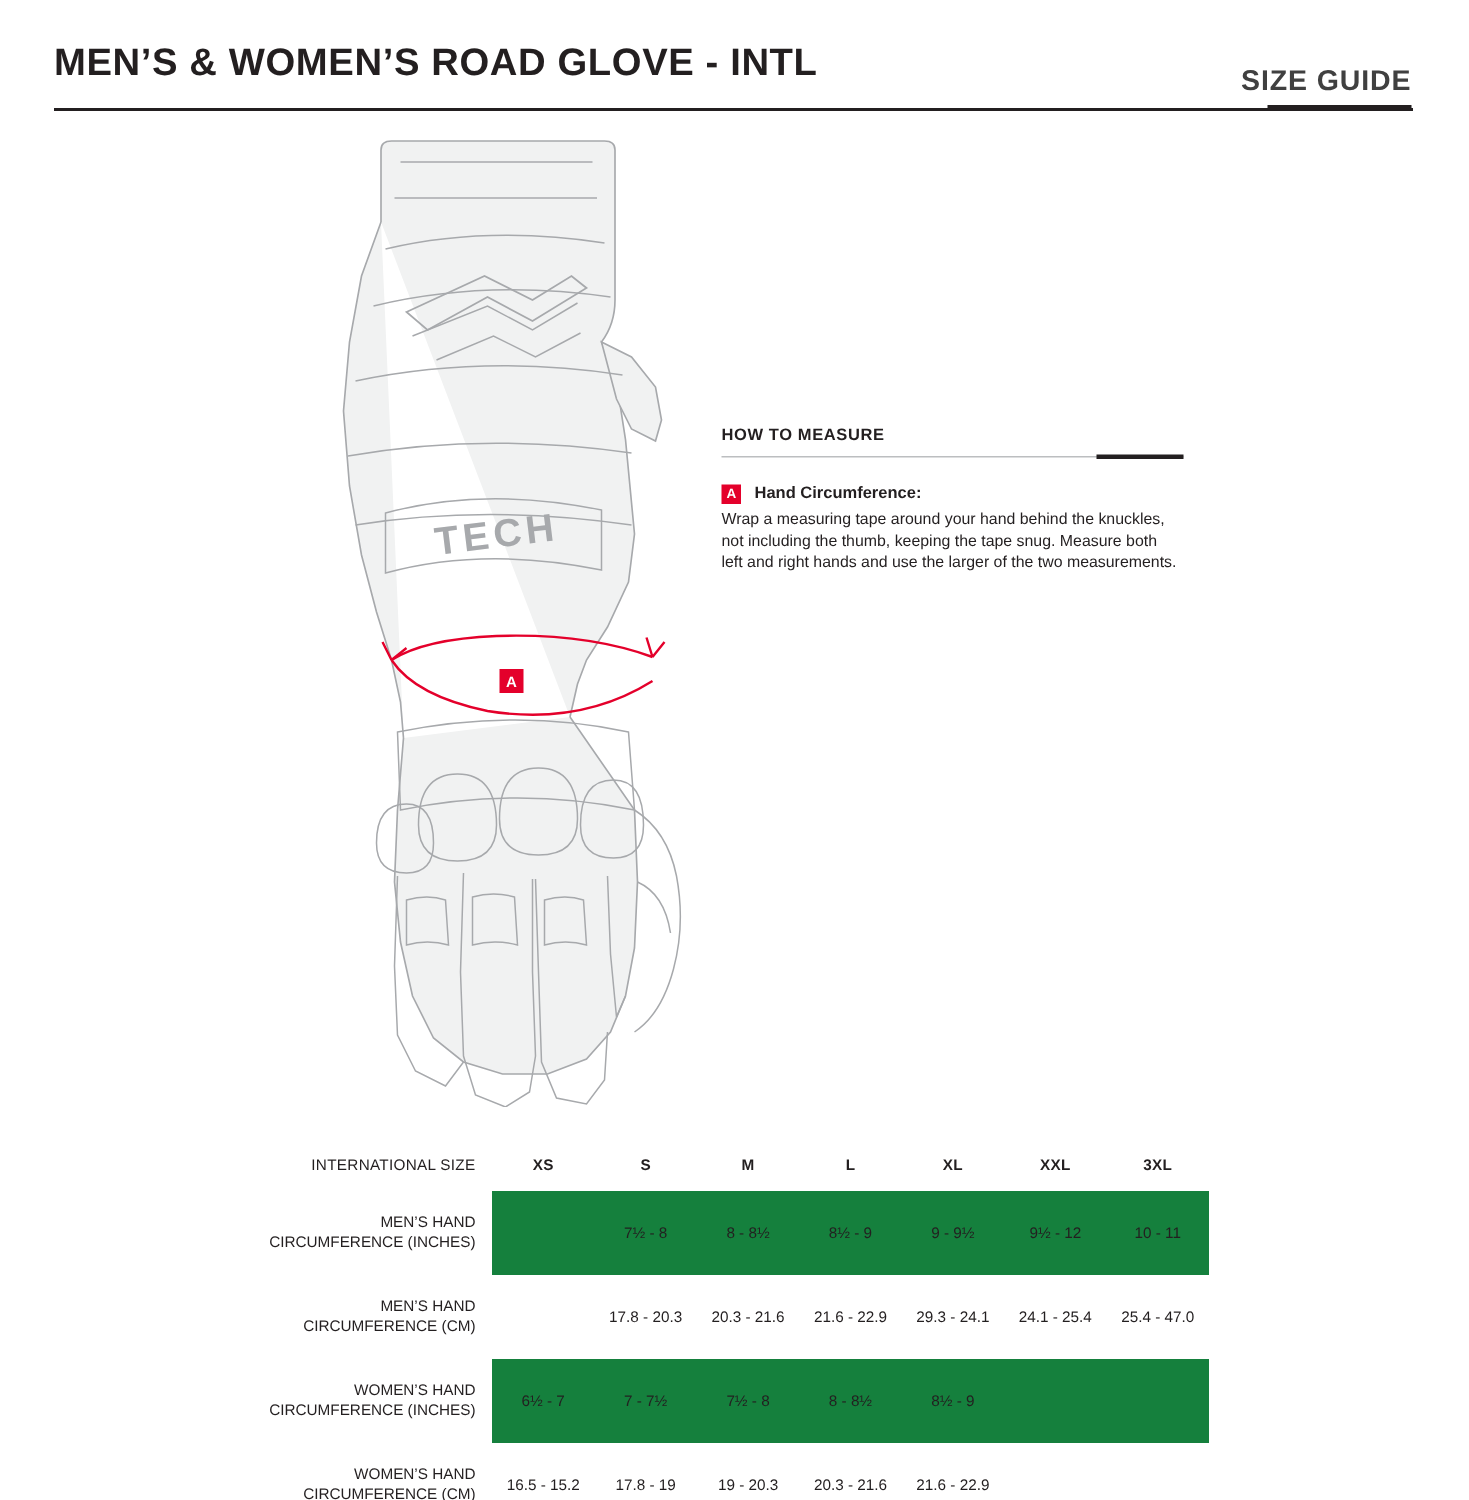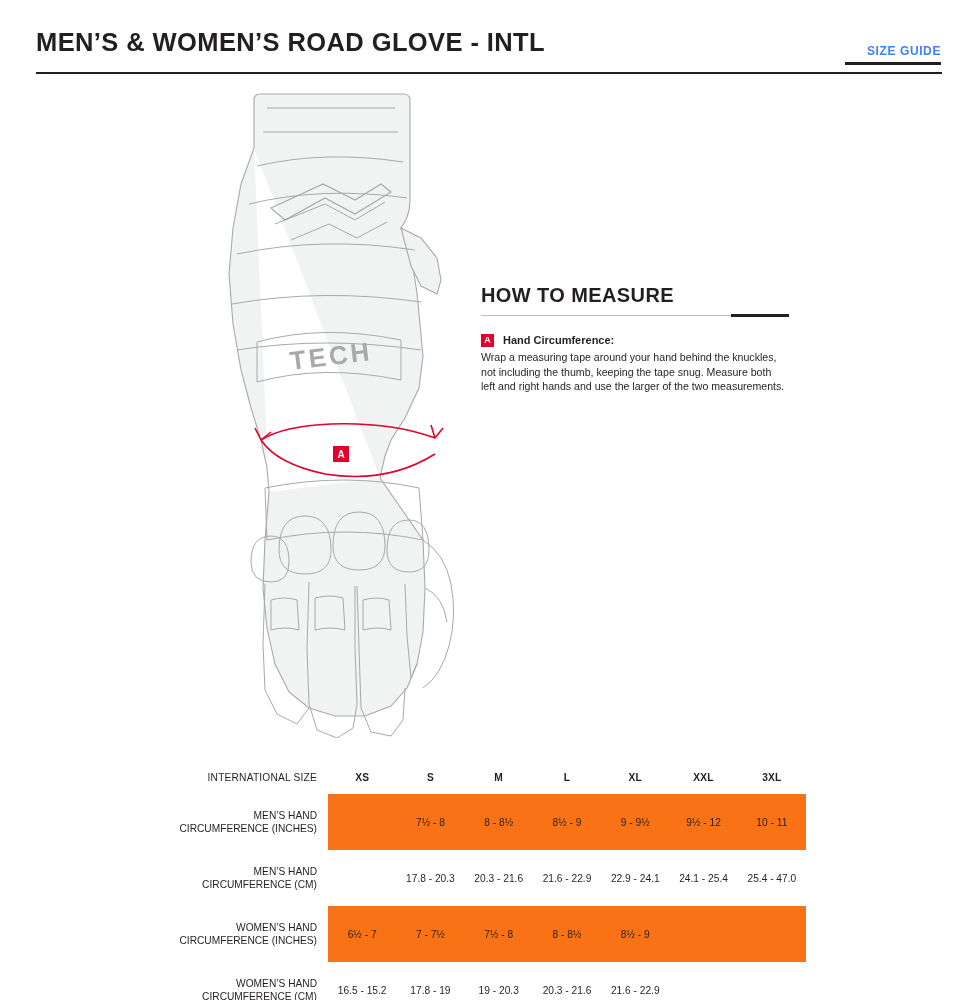--- a/index.html
+++ b/index.html
@@ -33,24 +33,24 @@
     color: #231f20;
     white-space: nowrap;
   }
   .size-guide-wrap {
     position: absolute;
     right: 38px;
     top: 44px;
     text-align: right;
   }
   .size-guide-label {
-    font-size: 12px;
+    font-size: 19px;
     font-weight: bold;
     letter-spacing: 0.6px;
-    color: #3b82f6;
+    color: #404040;
     display: block;
   }
   .size-guide-rule {
     margin-top: 4px;
     width: 96px;
     height: 3px;
     background: #231f20;
     margin-left: auto;
   }
   .header-rule {
@@ -73,21 +73,21 @@
   .illustration svg { display: block; }
 
   
   .howto {
     position: absolute;
     left: 481px;
     top: 284px;
     width: 320px;
   }
   .howto-title {
-    font-size: 20px;
+    font-size: 11px;
     font-weight: bold;
     letter-spacing: 0.4px;
     color: #231f20;
   }
   .howto-rule {
     position: relative;
     margin-top: 8px;
     width: 308px;
     height: 1px;
     background: #bcbec0;
@@ -177,21 +177,21 @@
   }
   .hdr .cell {
     font-weight: bold;
     letter-spacing: 0.2px;
   }
   .hdr .rowlabel {
     letter-spacing: 0.2px;
   }
   .r-head { height: 34px; }
   .r-data { height: 56px; }
-  .shaded .cells { background: #f97316; }
+  .shaded .cells { background: #15803d; }
   .plain .cells { background: #ffffff; align-items: center; }
 </style>
 </head>
 <body>
 
 <div class="header">
   <div class="header-title">MEN’S &amp; WOMEN’S ROAD GLOVE - INTL</div>
   <div class="size-guide-wrap">
     <span class="size-guide-label">SIZE GUIDE</span>
     <div class="size-guide-rule"></div>
@@ -307,21 +307,21 @@
   <div class="trow r-data plain">
     <div class="rowlabel">
       <span>MEN’S HAND</span>
       <span>CIRCUMFERENCE (CM)</span>
     </div>
     <div class="cells">
       <div class="cell"></div>
       <div class="cell">17.8 - 20.3</div>
       <div class="cell">20.3 - 21.6</div>
       <div class="cell">21.6 - 22.9</div>
-      <div class="cell">22.9 - 24.1</div>
+      <div class="cell">29.3 - 24.1</div>
       <div class="cell">24.1 - 25.4</div>
       <div class="cell">25.4 - 47.0</div>
     </div>
   </div>
 
   <div class="trow r-data shaded">
     <div class="rowlabel">
       <span>WOMEN’S HAND</span>
       <span>CIRCUMFERENCE (INCHES)</span>
     </div>

